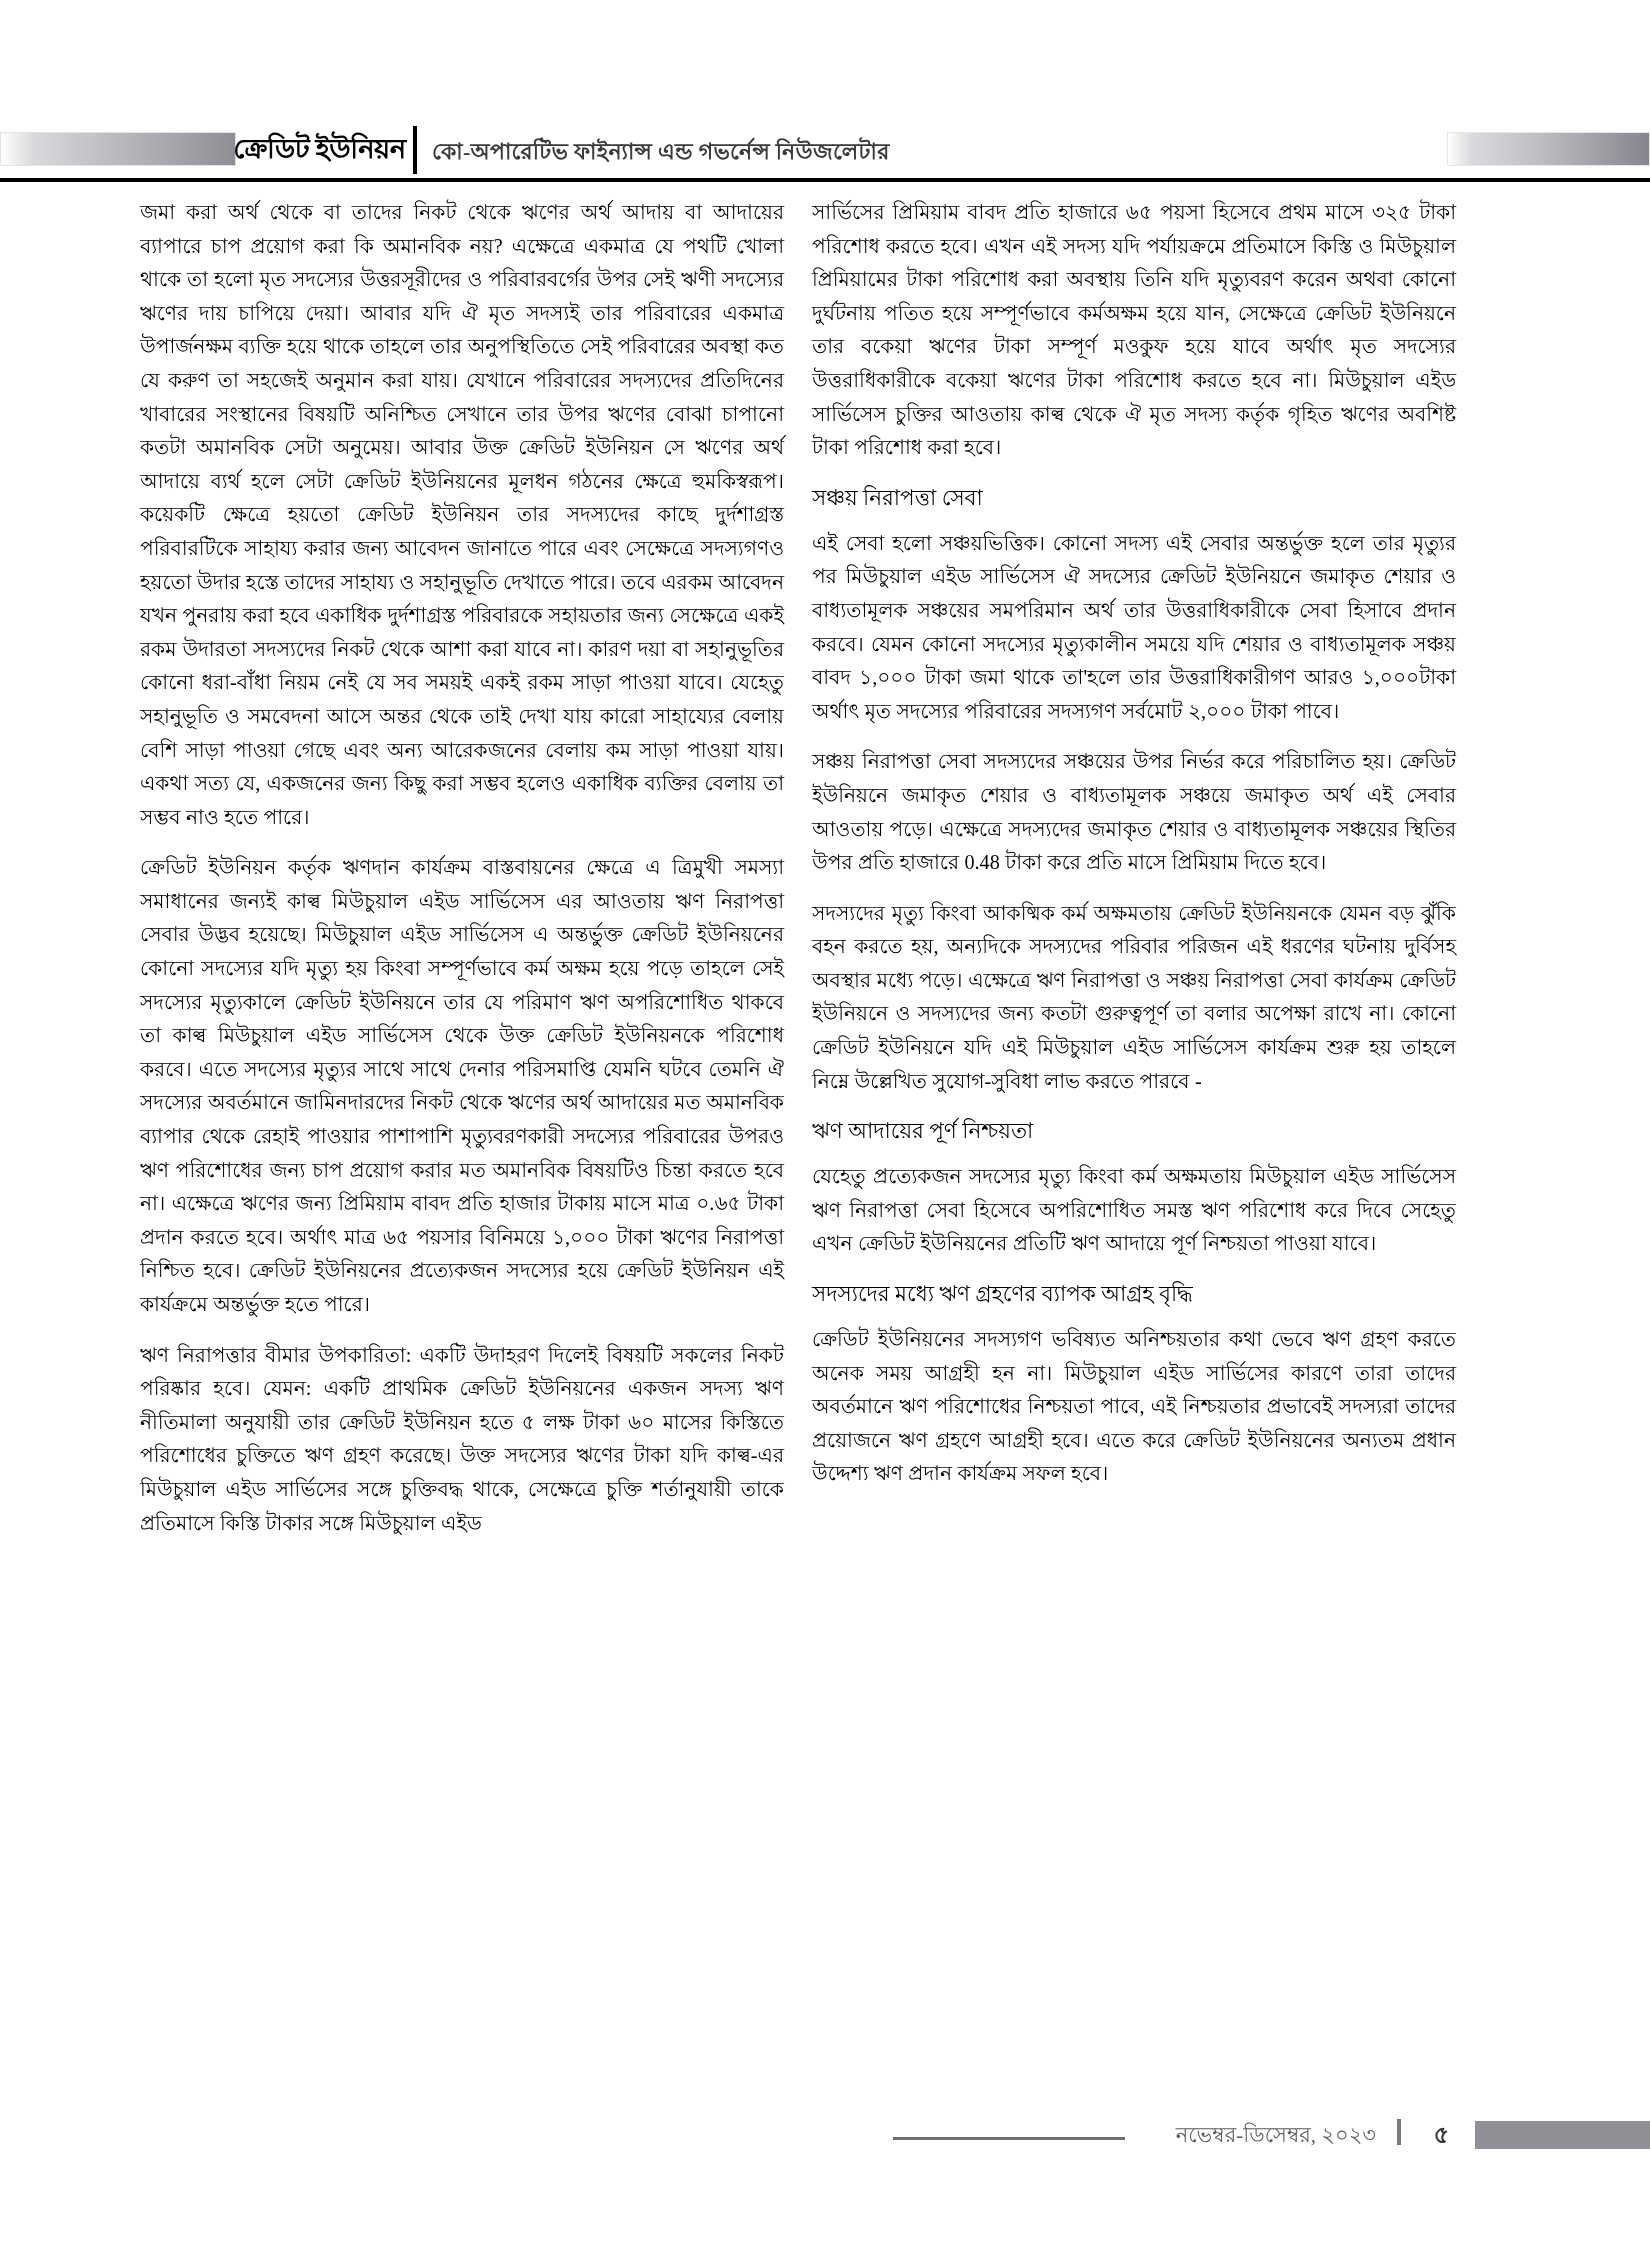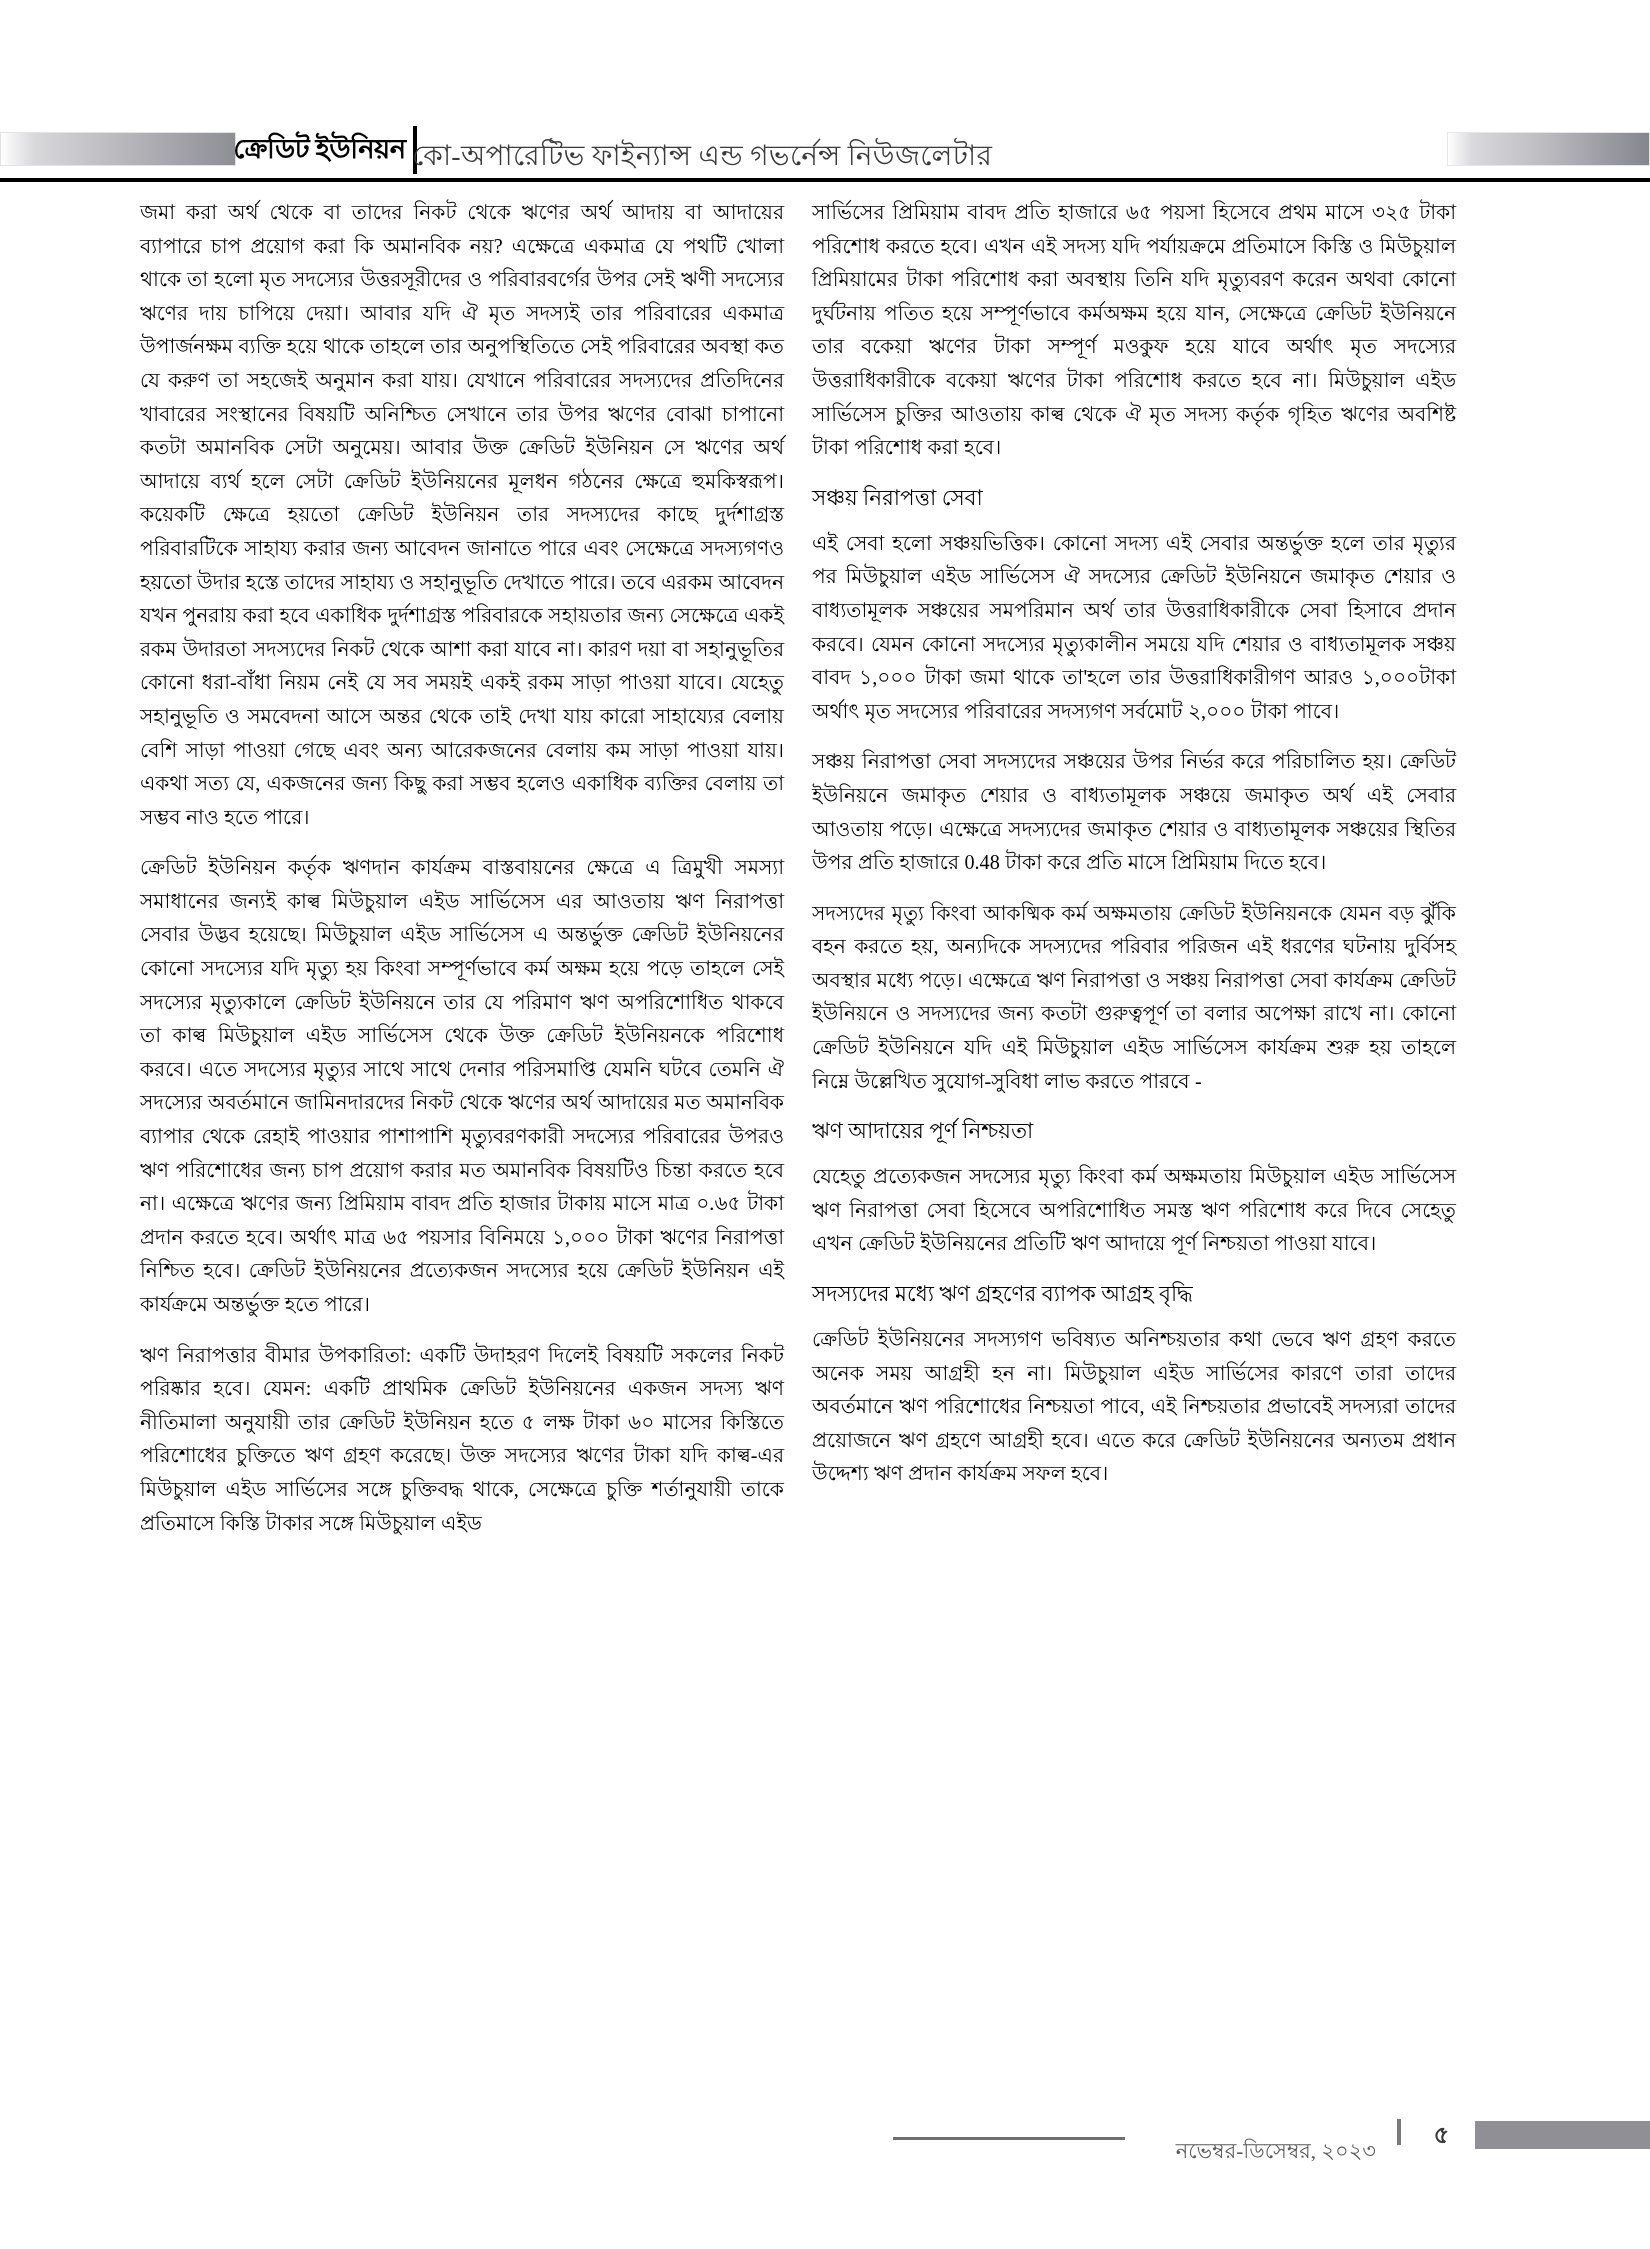--- a/index.html
+++ b/index.html
@@ -66,26 +66,27 @@
   .mast-rule {
     position: absolute;
     left: 413px;
     top: 8px;
     width: 4px;
     height: 48px;
     background: #000000;
   }
   .mast-subtitle {
     position: absolute;
-    left: 412px;
+    left: 432px;
     top: 16px;
-    font-size: 28px;
+    font-size: 22px;
     color: #3b3b3b;
     white-space: nowrap;
     letter-spacing: 0.3px;
+    font-weight: bold;
   }
   .mast-underline {
     position: absolute;
     left: 0;
     top: 178px;
     width: 1650px;
     height: 4px;
     background: #000000;
   }
 
@@ -139,21 +140,21 @@
     position: absolute;
     right: 546px;
     top: 22px;
     width: 232px;
     height: 3px;
     background: #6f6f6f;
   }
   .foot-date {
     position: absolute;
     right: 295px;
-    top: 20px;
+    top: 4px;
     font-size: 21px;
     color: #5c5c5c;
     white-space: nowrap;
   }
   .foot-sep {
     position: absolute;
     right: 270px;
     top: 4px;
     width: 4px;
     height: 26px;

